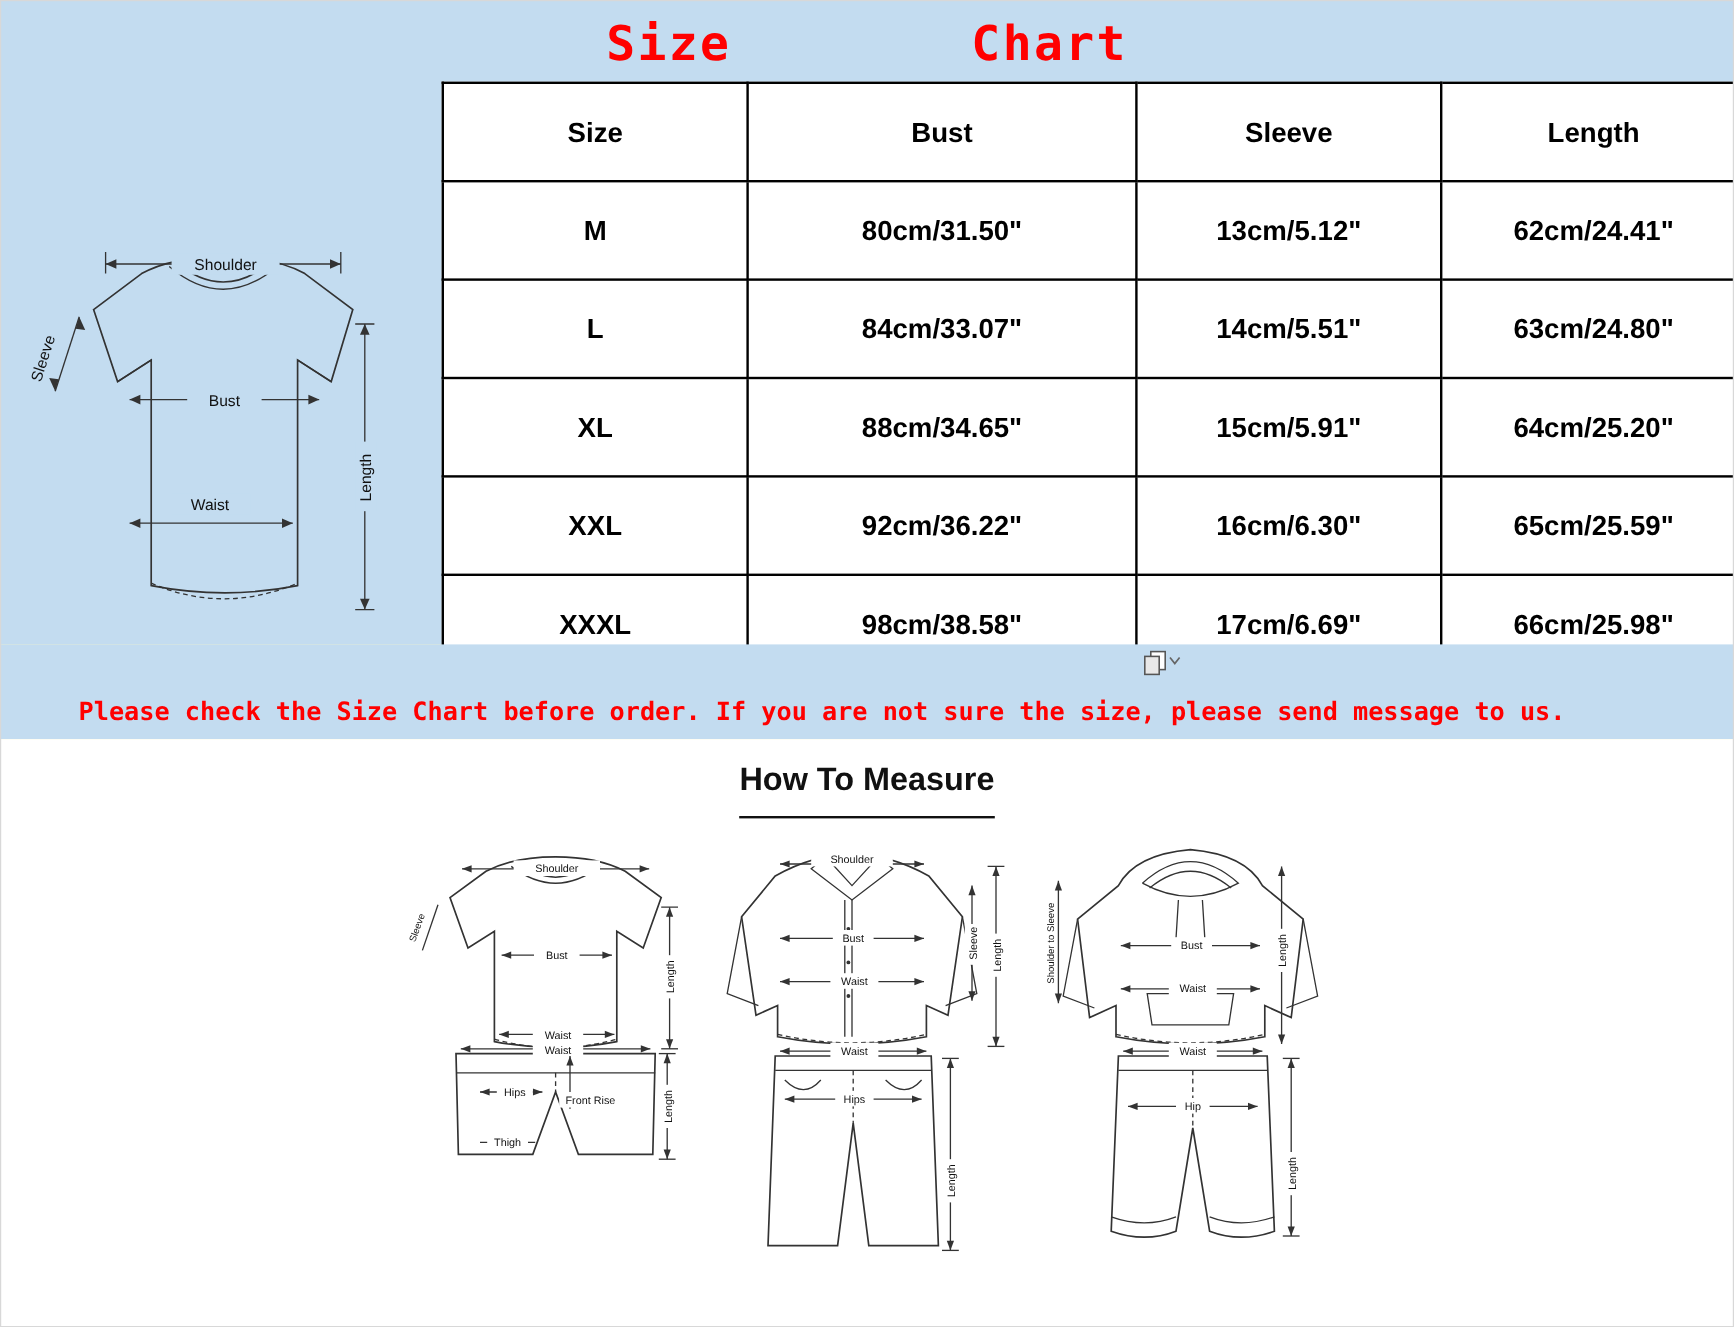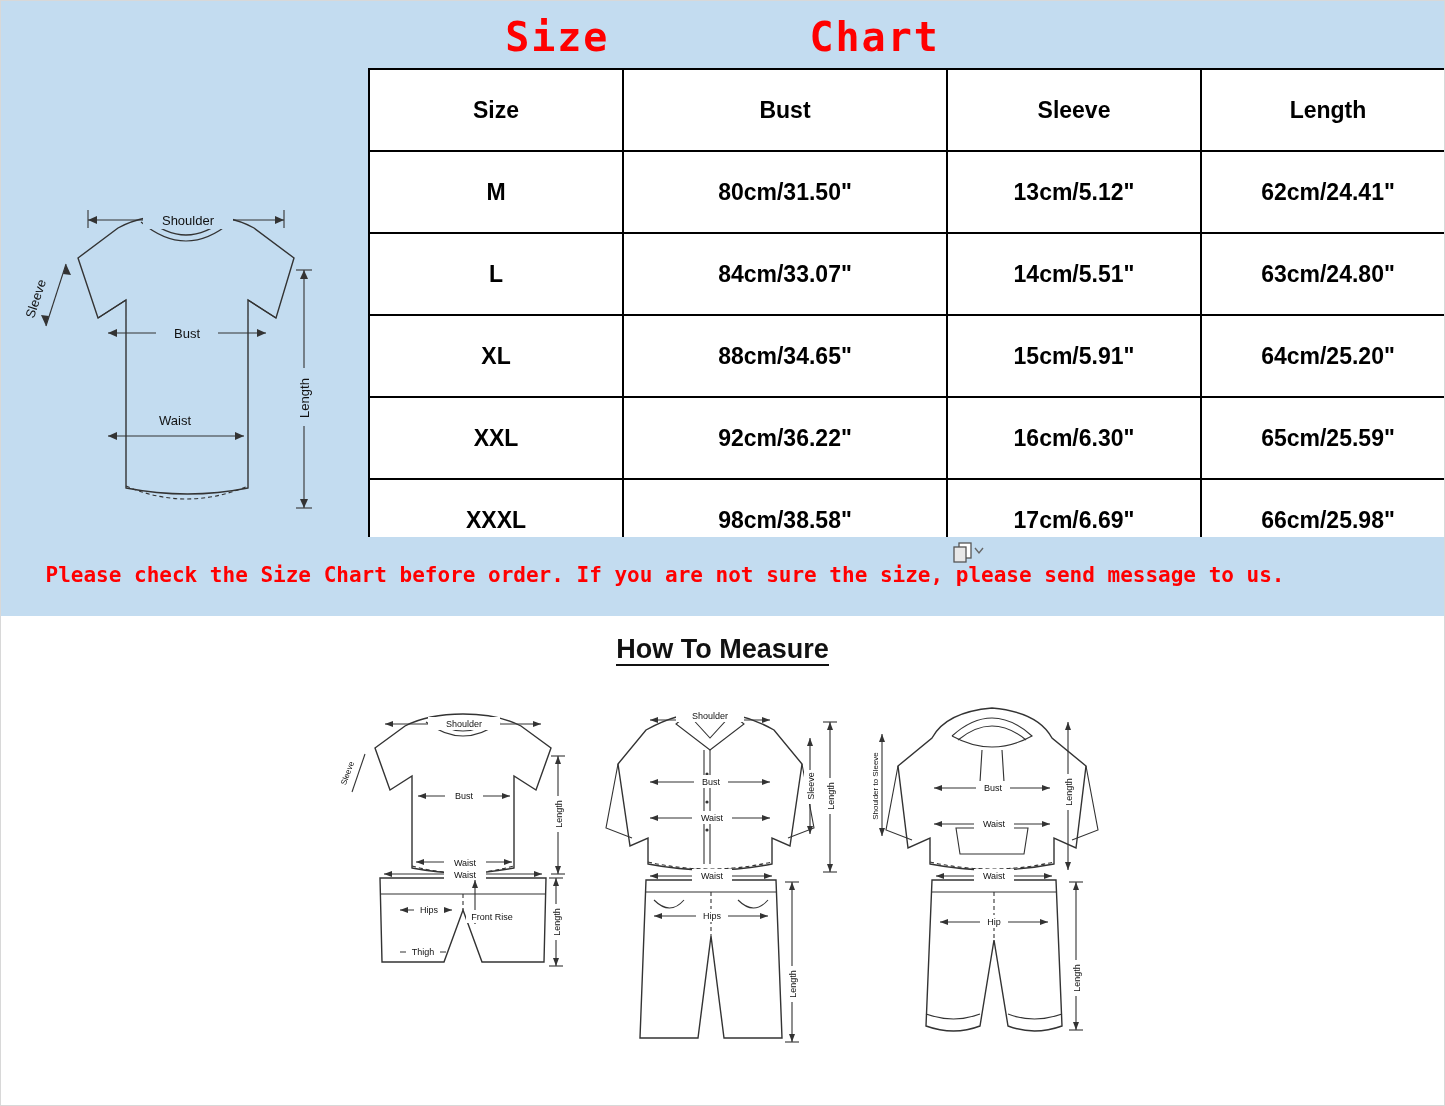--- a/index.html
+++ b/index.html
@@ -87,28 +87,29 @@
     position: absolute;
     left: 0;
     top: 537px;
     width: 1445px;
     height: 79px;
     background: #c3dcf0;
   }
   .notice-text {
     position: absolute;
     left: 0;
-    top: 563px;
+    top: 581px;
     width: 1330px;
     text-align: center;
     color: #ff0000;
     font-family: "DejaVu Sans Mono", monospace;
     font-size: 21px;
     font-weight: bold;
     letter-spacing: 0px;
+    padding-left: 20px;
   }
   .copy-icon {
     position: absolute;
     left: 950px;
     top: 540px;
     width: 40px;
     height: 26px;
   }
 
   
@@ -126,21 +127,21 @@
     top: 634px;
     width: 1445px;
     text-align: center;
     font-size: 27px;
     font-weight: bold;
     color: #111111;
     font-family: "Liberation Sans", sans-serif;
   }
   .how-title span {
     border-bottom: 2px solid #111;
-    padding-bottom: 0;
+    padding-bottom: 16px;
   }
   .measure-figs {
     position: absolute;
     left: 300px;
     top: 678px;
     width: 850px;
     height: 420px;
   }
   .outer-border {
     position: absolute;

